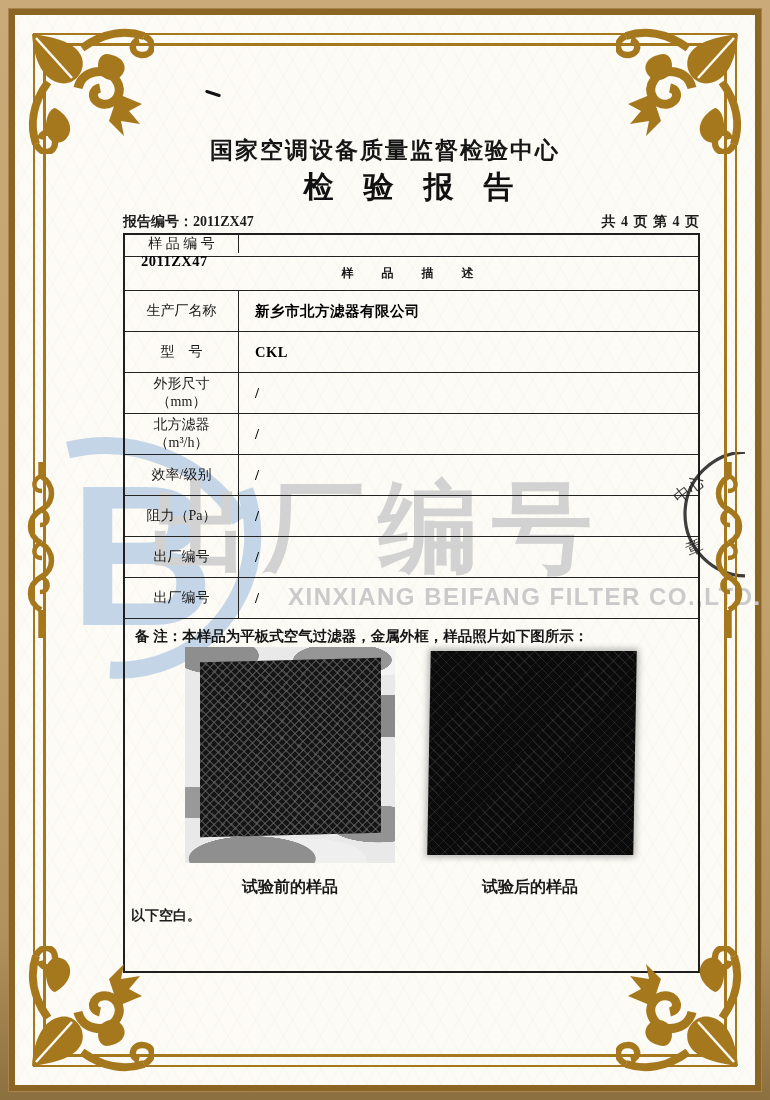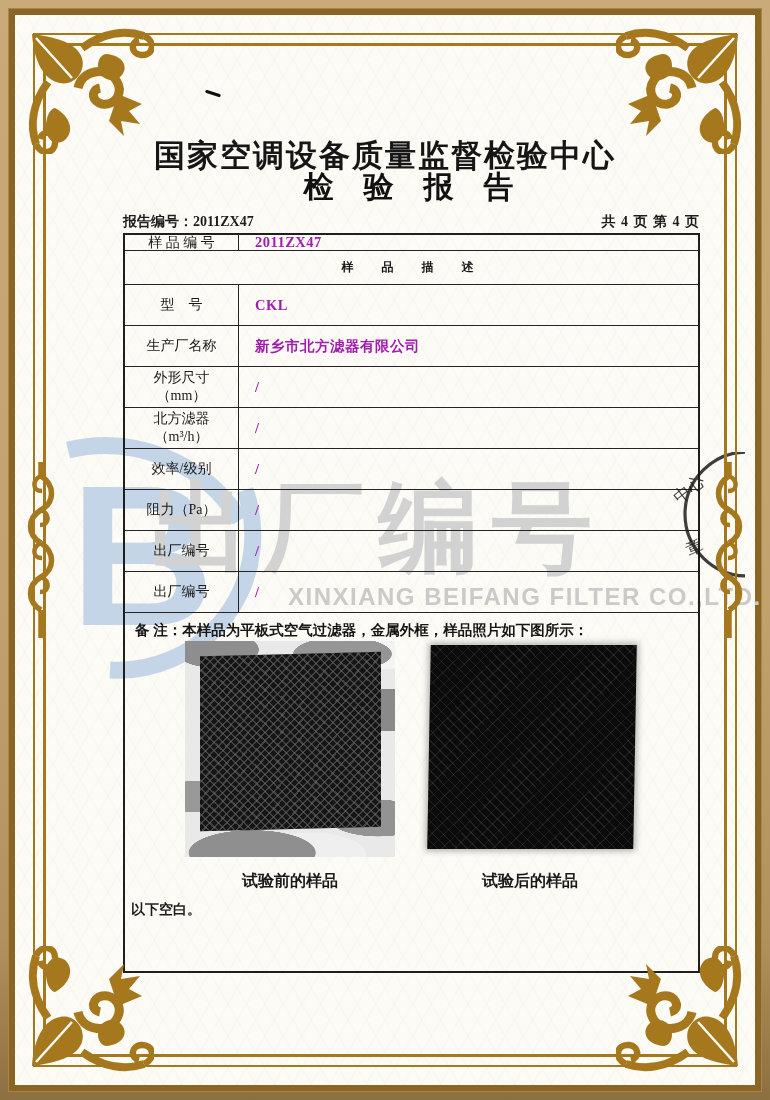--- a/index.html
+++ b/index.html
@@ -23,40 +23,40 @@
   .corner.bl{left:22px;bottom:22px;transform:scaleY(-1);}
   .corner.br{right:22px;bottom:22px;transform:scale(-1,-1);}
   .mid-ornament{position:absolute;width:34px;height:176px;top:462px;z-index:7;pointer-events:none;}
   .mid-ornament.left{left:24px;}
   .mid-ornament.right{right:24px;transform:scaleX(-1);}
   
   .content{position:absolute;inset:15px;z-index:2;color:#222;}
   .stray-mark{position:absolute;left:190px;top:77px;width:16px;height:3px;background:#111;
     transform:rotate(18deg);border-radius:2px;}
   .org-title{position:absolute;left:0;right:0;top:120px;text-align:center;
-    font-size:31px;font-weight:bold;letter-spacing:2px;color:#161616;}
+    font-size:23px;font-weight:bold;letter-spacing:2px;color:#161616;}
   .report-title{position:absolute;left:0;right:0;top:152px;text-align:center;
     font-size:30px;font-weight:bold;color:#111;padding-left:47px;}
   .meta-row{position:absolute;left:108px;right:55px;top:198px;height:20px;font-size:14px;color:#1d1d1d;text-decoration:underline;}
   .meta-left{position:absolute;left:0;top:0;font-weight:600;}
   .meta-right{position:absolute;right:0;top:0;font-weight:600;letter-spacing:1px;}
   
   .doc-table{position:absolute;left:108px;top:218px;width:577px;height:740px;
     border:2px solid #1f1f1f;box-sizing:border-box;display:flex;flex-direction:column;background:transparent;}
   .trow{display:flex;box-sizing:border-box;border-bottom:1.5px solid #242424;}
-  .row-sample{height:16px;}
+  .row-sample{height:22px;flex-direction:column;}
   .row-section{height:34px;align-items:center;justify-content:center;
     font-size:12px;font-weight:bold;letter-spacing:8px;color:#161616;}
   .rows-8{flex:0 0 328px;display:flex;flex-direction:column;}
   .rows-8 .trow{flex:1;}
   .tlabel{width:114px;box-sizing:border-box;border-right:1.5px solid #242424;
     display:flex;align-items:center;justify-content:center;font-size:14px;color:#191919;
     text-align:center;padding:0 4px;}
   .tvalue{flex:1;display:flex;align-items:center;padding-left:16px;font-size:14.5px;
-    font-weight:600;color:#a21caf;letter-spacing:.5px;}
+    font-weight:600;color:#000000;letter-spacing:.5px;}
   .row-remark{flex:1;border-bottom:none;position:relative;display:block;}
   .remark-text{position:absolute;left:10px;top:8px;font-size:14.5px;font-weight:600;color:#161616;}
   
   .photo-before{position:absolute;left:60px;top:28px;width:210px;height:216px;overflow:hidden;background:
     radial-gradient(60px 26px at 15% 4%,#8e8e8e 0 70%,transparent 71%),
     radial-gradient(70px 24px at 75% 6%,#969696 0 70%,transparent 71%),
     radial-gradient(50px 30px at 97% 32%,#8a8a8a 0 70%,transparent 71%),
     radial-gradient(70px 26px at 92% 82%,#939393 0 70%,transparent 71%),
     radial-gradient(90px 32px at 32% 98%,#8f8f8f 0 70%,transparent 71%),
     radial-gradient(46px 22px at 4% 72%,#999 0 70%,transparent 71%),
@@ -170,26 +170,26 @@
   </div>
 
   <div class="doc-table">
     <div class="trow row-sample">
       <div class="tlabel">样 品 编 号</div>
       <div class="tvalue">2011ZX47</div>
     </div>
     <div class="trow row-section">样　品　描　述</div>
     <div class="rows-8" id="data-rows">
         <div class="trow">
+          <div class="tlabel">生产厂名称</div>
+          <div class="tvalue">新乡市北方滤器有限公司</div>
+        </div>
+        <div class="trow">
           <div class="tlabel">型　号</div>
           <div class="tvalue">CKL</div>
-        </div>
-        <div class="trow">
-          <div class="tlabel">生产厂名称</div>
-          <div class="tvalue">新乡市北方滤器有限公司</div>
         </div>
         <div class="trow">
           <div class="tlabel">外形尺寸（mm）</div>
           <div class="tvalue">/</div>
         </div>
         <div class="trow">
           <div class="tlabel">北方滤器（m³/h）</div>
           <div class="tvalue">/</div>
         </div>
         <div class="trow">

